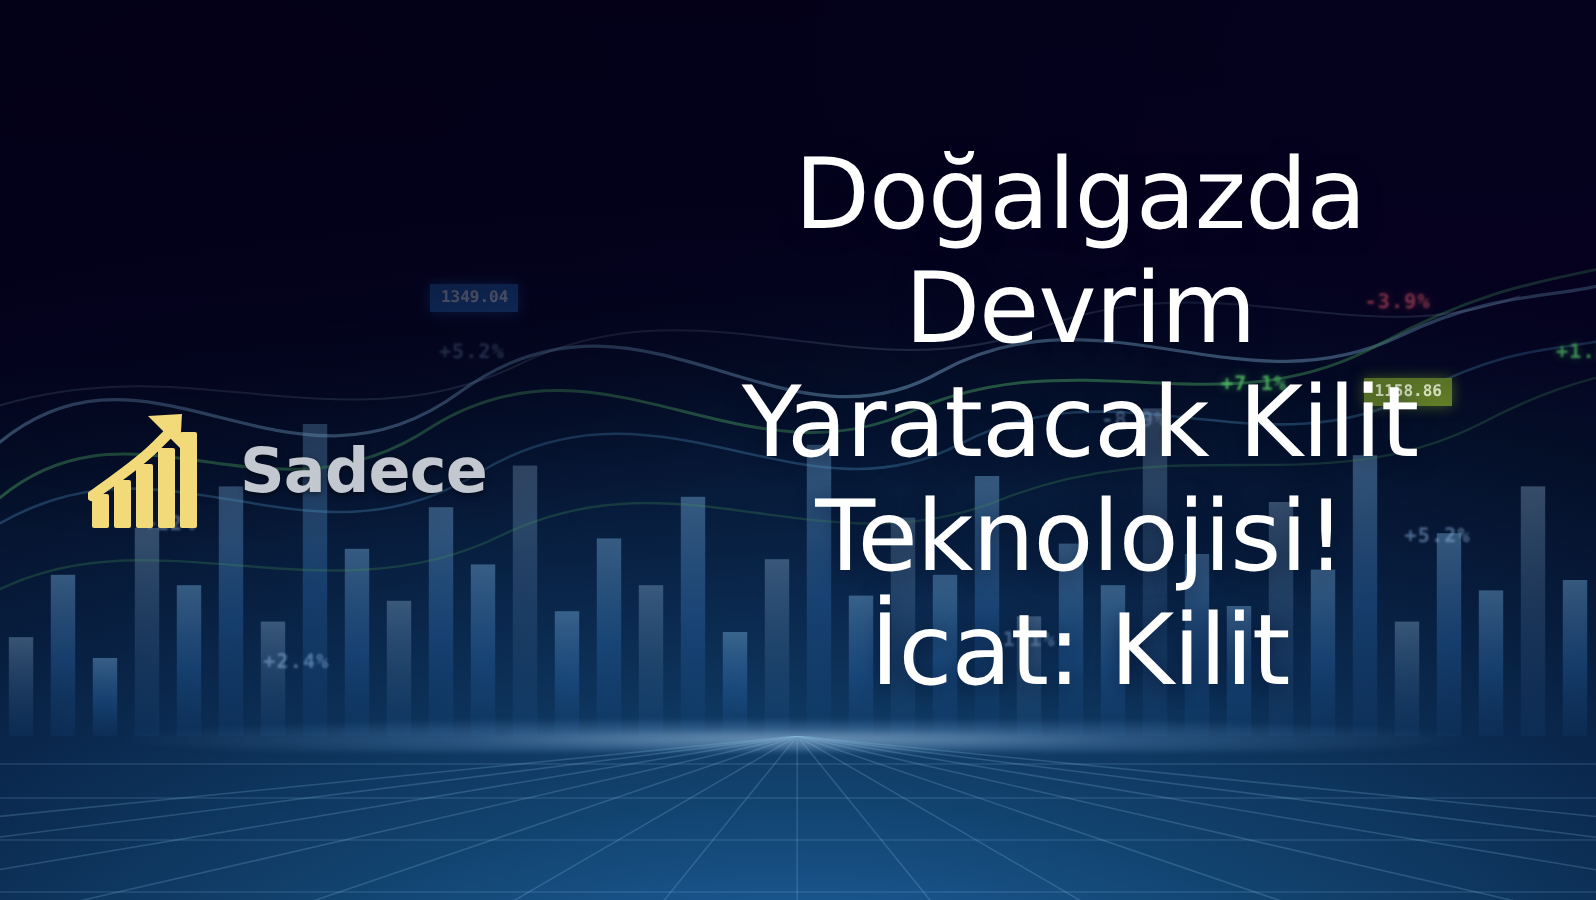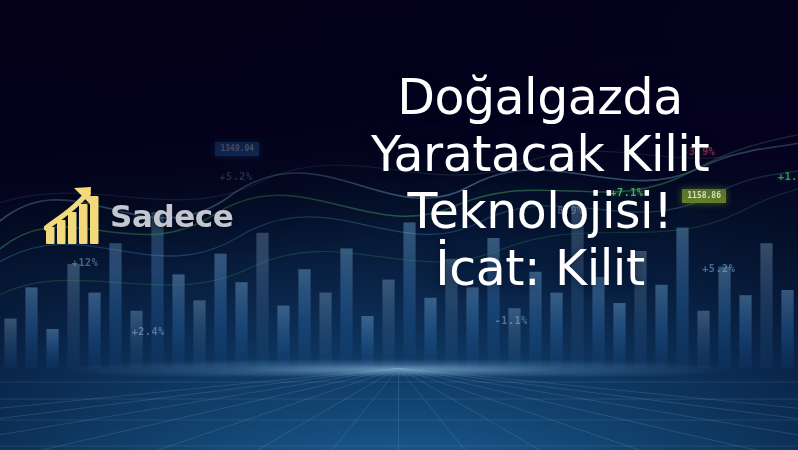--- a/index.html
+++ b/index.html
@@ -77,26 +77,26 @@
     white-space: nowrap;
     filter: blur(0.35px);
   }
   .badge.blue  { background: rgba(38,120,205,0.92); color: #dff0ff; box-shadow: 0 0 7px rgba(40,130,215,0.6); }
   .badge.green { background: rgba(118,150,42,0.90); color: #f2ffd4; box-shadow: 0 0 7px rgba(130,170,40,0.55); }
 
   
   .logo {
     position: absolute;
     left: 44px;
-    top: 172px;
+    top: 192px;
     width: 180px;
     height: 84px;
     display: flex;
     align-items: center;
-    gap: 8px;
+    gap: 18px;
   }
   .logo-mark { width: 58px; height: 62px; flex: none; }
   .logo-mark svg { display:block; width:100%; height:100%; }
   .logo-words { display: flex; flex-direction: column; line-height: 0.92; padding-top: 4px; }
   .logo-top, .logo-bottom {
     font-family: "DejaVu Sans", sans-serif;
     font-weight: 700;
     font-size: 31px;
     letter-spacing: -0.4px;
   }
@@ -252,18 +252,19 @@
         <path d="M30,5 L47,4 L46,21 Z" fill="#f2d97a"></path>
       </svg>
     </span>
     <span class="logo-words">
       <span class="logo-top">Sadece</span>
     </span>
   </div>
 
   <h1 class="headline">
       <span class="ln">Doğalgazda</span>
+      <span class="ln">Devrim</span>
       <span class="ln">Yaratacak Kilit</span>
       <span class="ln">Teknolojisi!</span>
       <span class="ln">İcat: Kilit</span>
     </h1>
 
 </div>
 
 </body></html>

